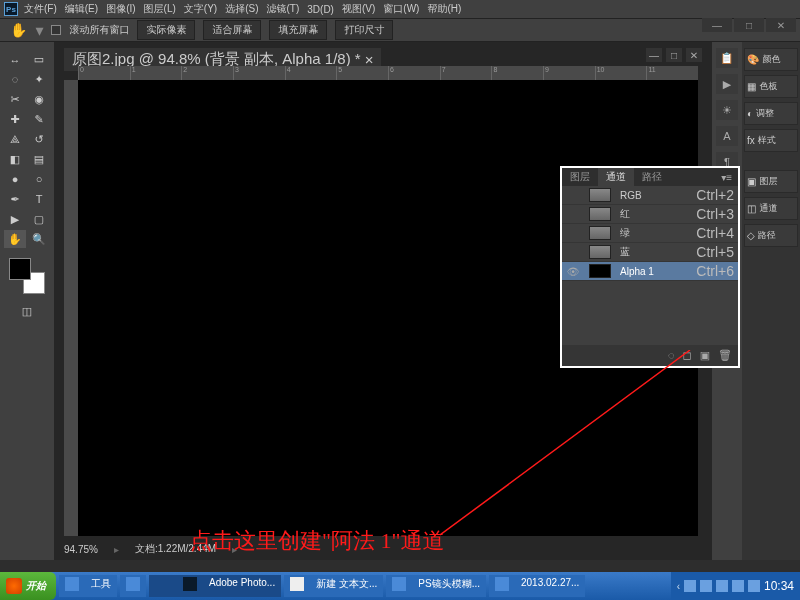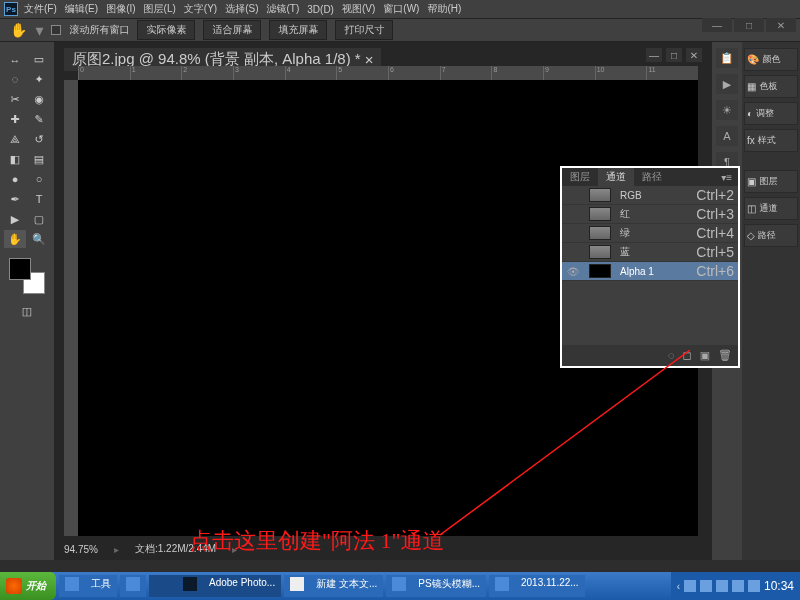--- a/index.html
+++ b/index.html
@@ -294,21 +294,21 @@
   <div class="tb-item">
       <span class="tb-icon" style="background:#eee"></span>
       <span>新建 文本文...</span>
     </div>
   <div class="tb-item">
       <span class="tb-icon"></span>
       <span>PS镜头模糊...</span>
     </div>
   <div class="tb-item">
       <span class="tb-icon"></span>
-      <span>2013.11.22...</span>
+      <span>2013.02.27...</span>
     </div>
   <div class="tray">
     <span style="color:#cde">‹</span>
     <span class="tray-icon"></span>
     <span class="tray-icon"></span>
     <span class="tray-icon"></span>
     <span class="tray-icon"></span>
     <span class="tray-icon"></span>
     <span class="clock">10:34</span>
   </div>

